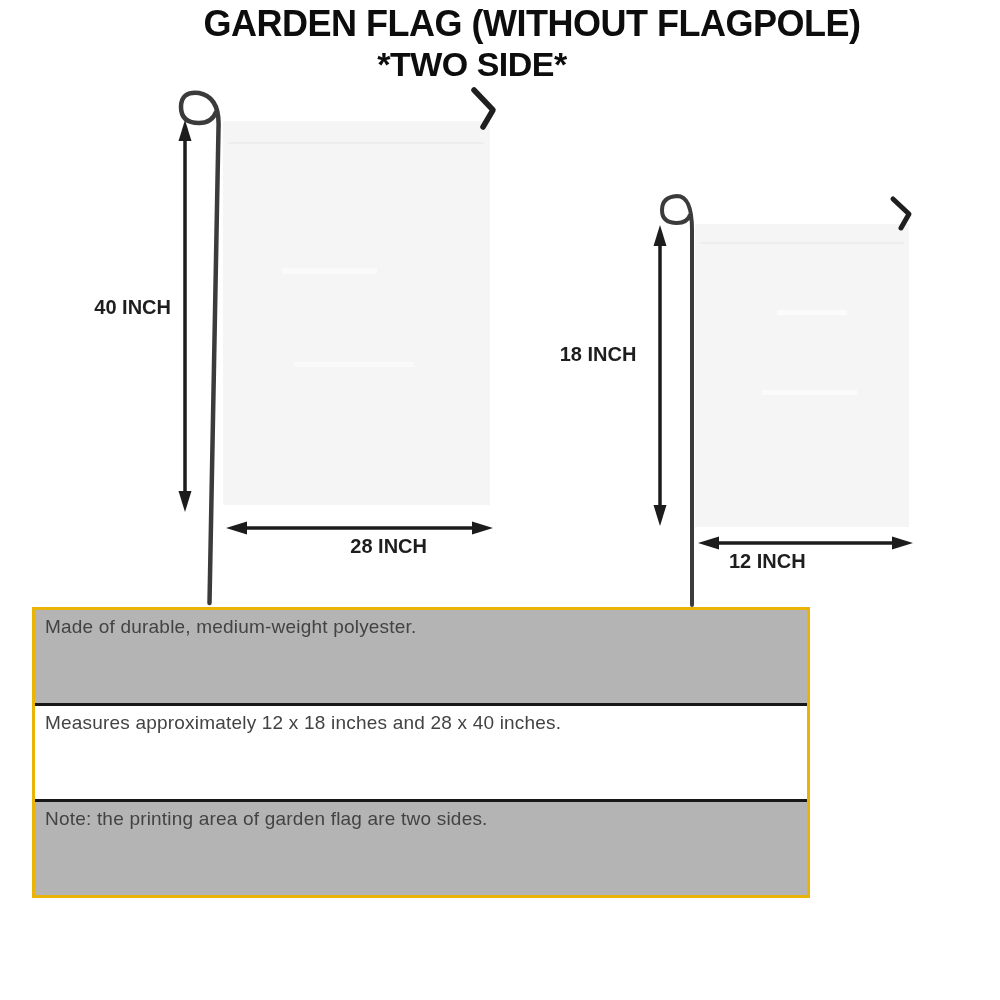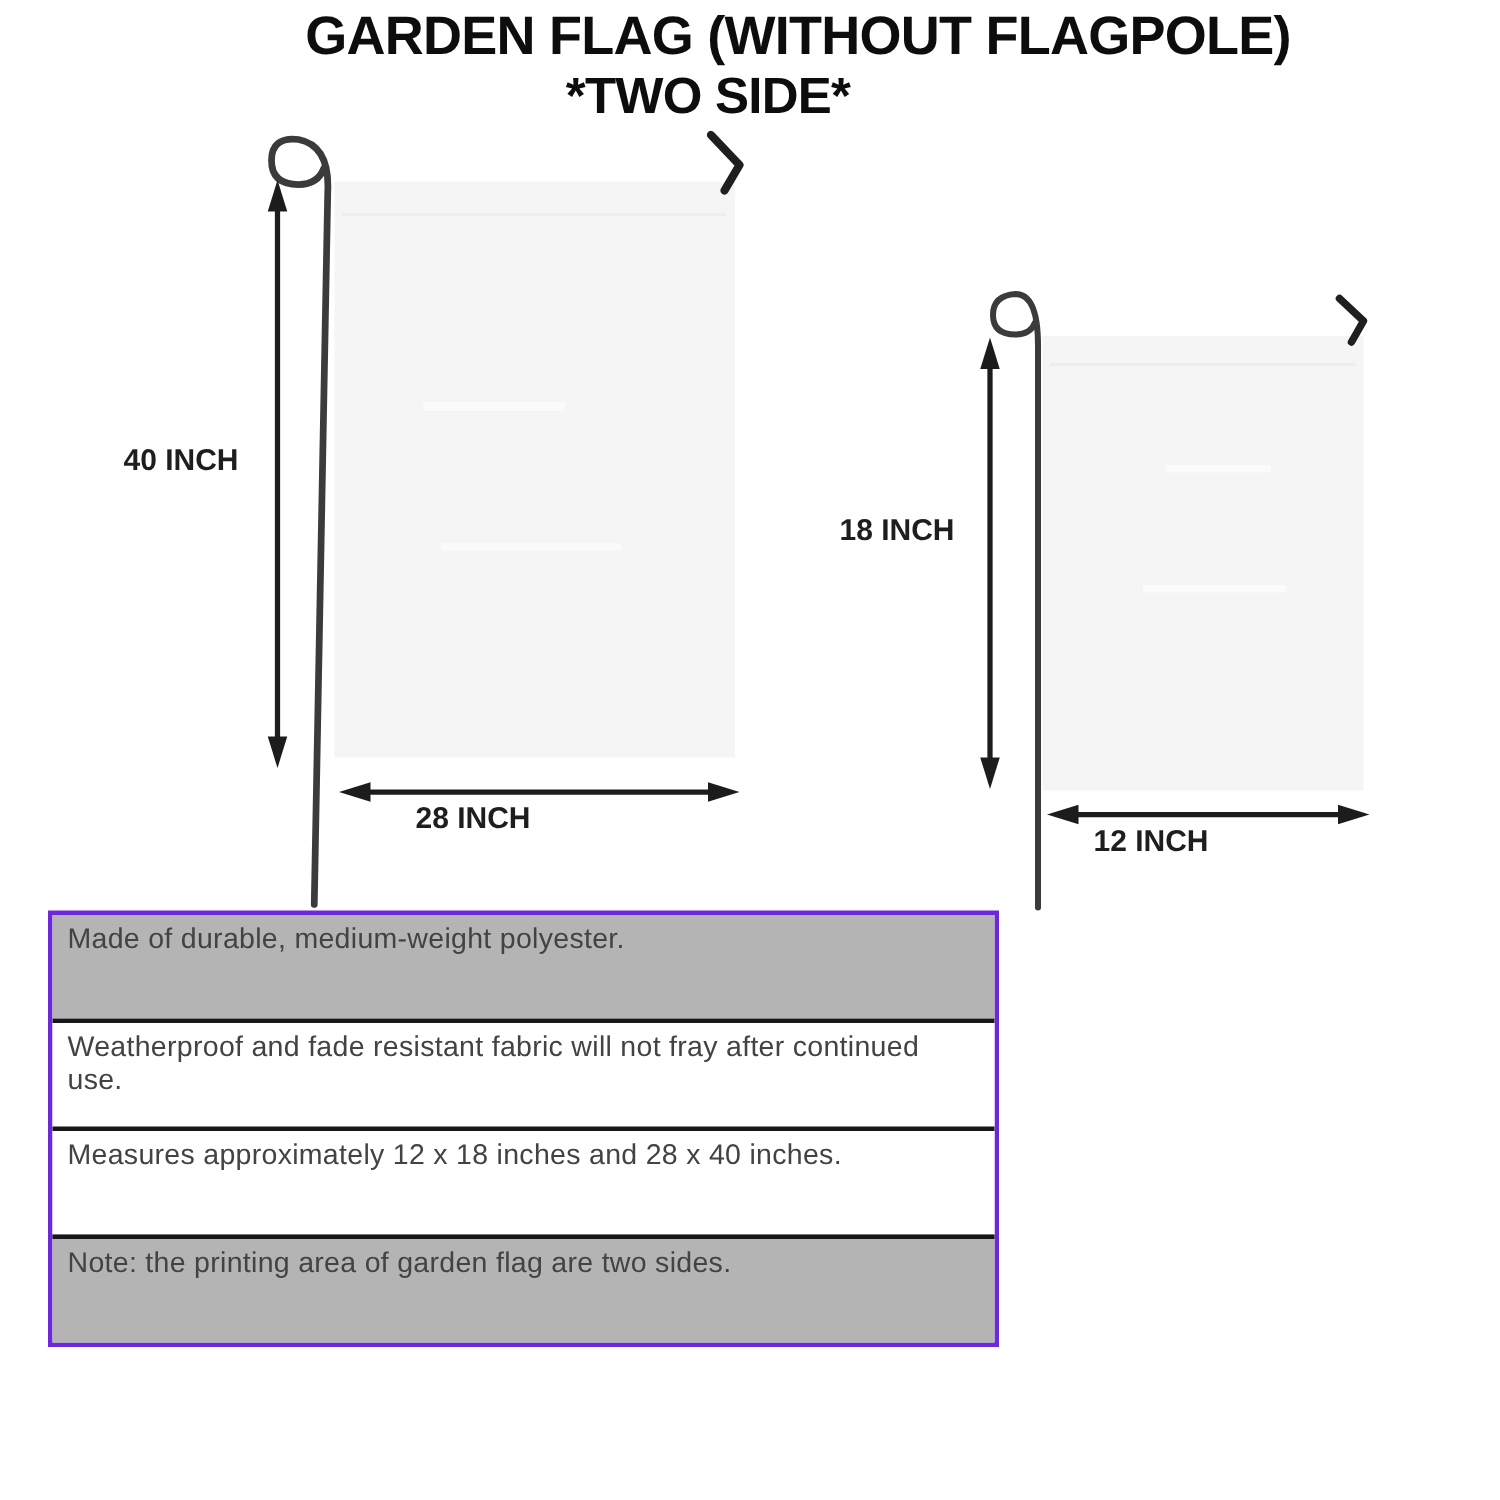--- a/index.html
+++ b/index.html
@@ -5,29 +5,29 @@
   html,body{margin:0;padding:0;background:#ffffff;}
   #page{position:relative;width:1000px;height:1000px;background:#ffffff;overflow:hidden;
         font-family:"Liberation Sans",sans-serif;margin-left:32px;}
   
   .title-line1{position:absolute;top:3px;left:0;width:1000px;text-align:center;
     font-size:36px;font-weight:700;letter-spacing:-0.5px;color:#0d0d0d;white-space:nowrap;}
   .title-line2{position:absolute;top:45px;left:-60px;width:1000px;text-align:center;
     font-size:34px;font-weight:700;letter-spacing:-0.5px;color:#0d0d0d;white-space:nowrap;}
   
   .dim-label{position:absolute;font-size:20px;font-weight:700;color:#1e1e1e;white-space:nowrap;}
-  #label-40{left:32px;top:296px;width:95px;text-align:right;}
-  #label-28{left:245px;top:535px;width:150px;text-align:left;}
+  #label-40{left:44px;top:296px;width:95px;text-align:right;}
+  #label-28{left:245px;top:535px;width:150px;text-align:right;}
   #label-18{left:518px;top:343px;width:96px;text-align:center;}
   #label-12{left:697px;top:550px;width:150px;text-align:left;}
   
   #shapes{position:absolute;left:0;top:0;width:1000px;height:1000px;}
   
-  #features{position:absolute;left:0;top:607px;width:634px;height:291px;
-    border:3px solid #6d28d9;box-sizing:border-box;display:flex;flex-direction:column;}
+  #features{position:absolute;left:0;top:607px;width:778px;height:291px;
+    border:3px solid #eab308;box-sizing:border-box;display:flex;flex-direction:column;}
   .feature-row{flex:1;box-sizing:border-box;padding:6px 10px 0 10px;
     font-size:19px;letter-spacing:0.2px;color:#434343;}
   .feature-row + .feature-row{border-top:3px solid #171717;}
   .feature-row.gray{background:#b4b4b4;}
   .feature-row.white{background:#ffffff;}
 </style>
 </head>
 <body>
 
 <div id="page">
@@ -80,18 +80,17 @@
     </g>
   </svg>
 
   <div id="label-40" class="dim-label">40 INCH</div>
   <div id="label-28" class="dim-label">28 INCH</div>
   <div id="label-18" class="dim-label">18 INCH</div>
   <div id="label-12" class="dim-label">12 INCH</div>
 
   <div id="features">
     <div class="feature-row gray">Made of durable, medium-weight polyester.</div>
-    <div class="feature-row white">Weatherproof and fade resistant fabric will not fray after continued use.</div>
     <div class="feature-row white">Measures approximately 12 x 18 inches and 28 x 40 inches.</div>
     <div class="feature-row gray">Note: the printing area of garden flag are two sides.</div>
   </div>
 
 </div>
 
 </body></html>

